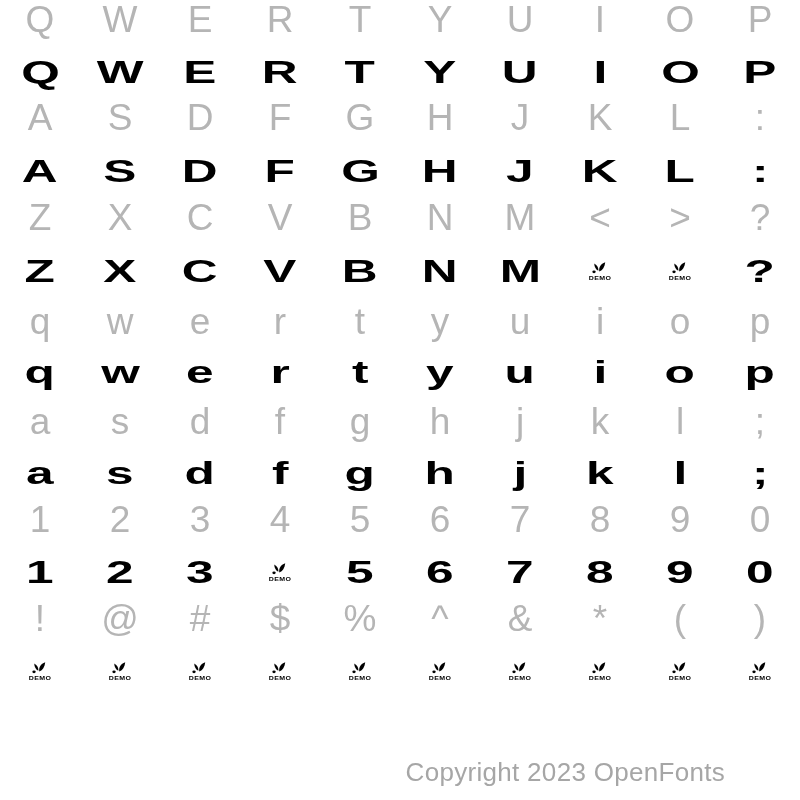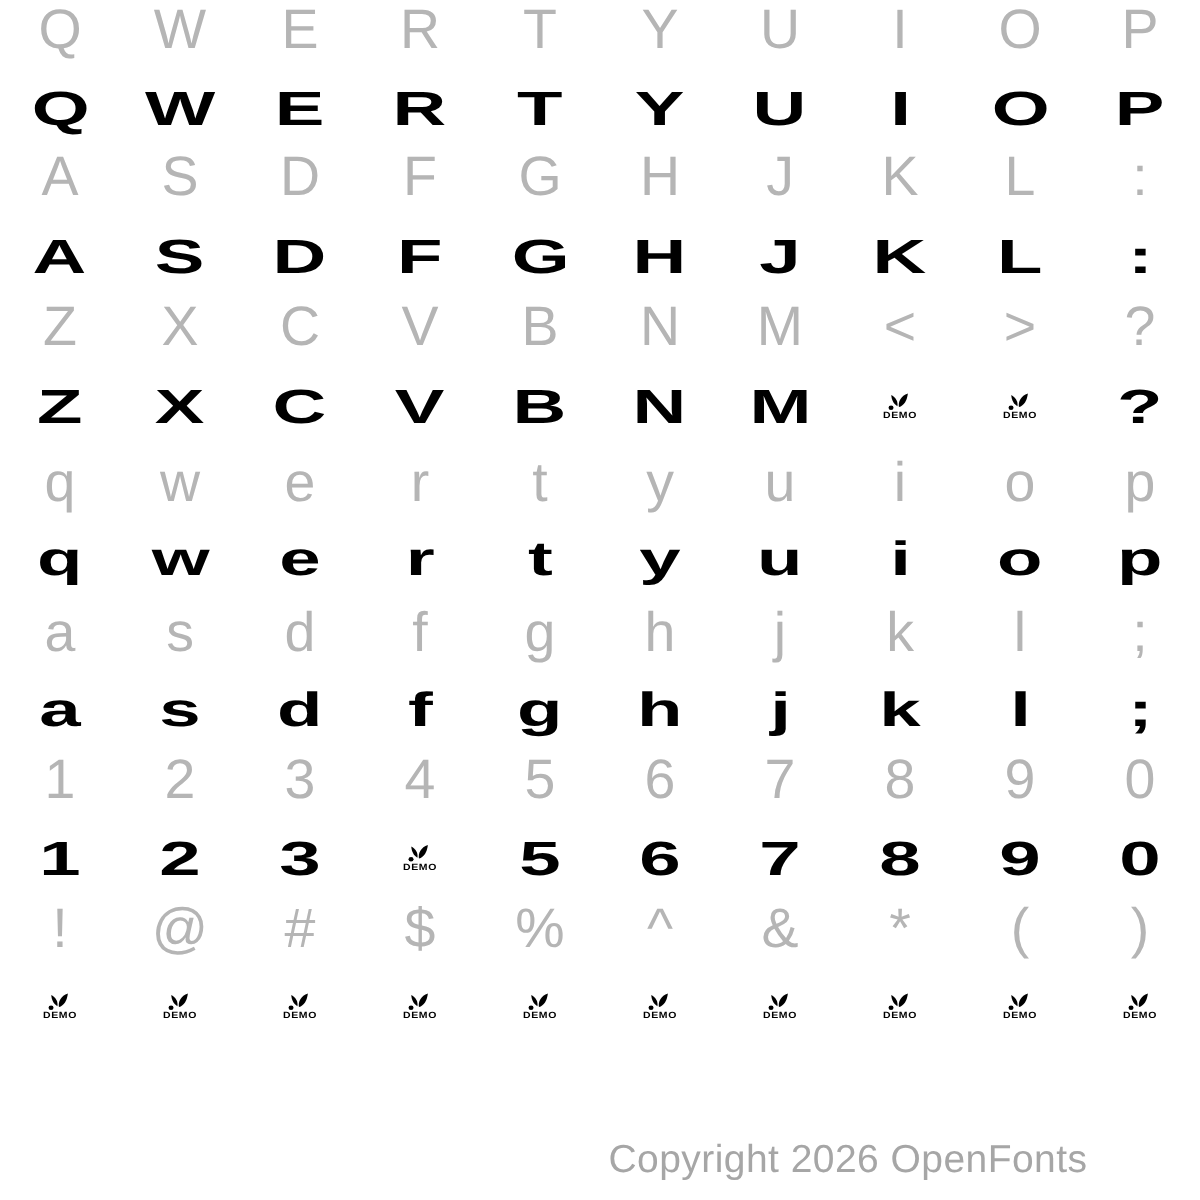--- a/index.html
+++ b/index.html
@@ -637,14 +637,14 @@
         <path d="M9.8 11.2 C9.0 7.4 11.2 3.0 16.2 1.4 C15.6 6.6 13.4 10.0 9.8 11.2 Z"></path>
         <path d="M8.7 10.6 C6.1 9.2 4.5 6.4 4.3 2.6 C7.7 4.5 9.2 7.4 8.7 10.6 Z"></path>
         <ellipse cx="4.1" cy="11.7" rx="1.8" ry="1.6"></ellipse>
       </g>
     </svg>
     <span class="demo-mark-label">DEMO</span>
   </span>
 </div>
       </div>
     </div>
-  <div class="copyright">Copyright 2026 OpenFonts</div>
+  <div class="copyright">Copyright 2023 OpenFonts</div>
 </div>
 
 </body></html>

